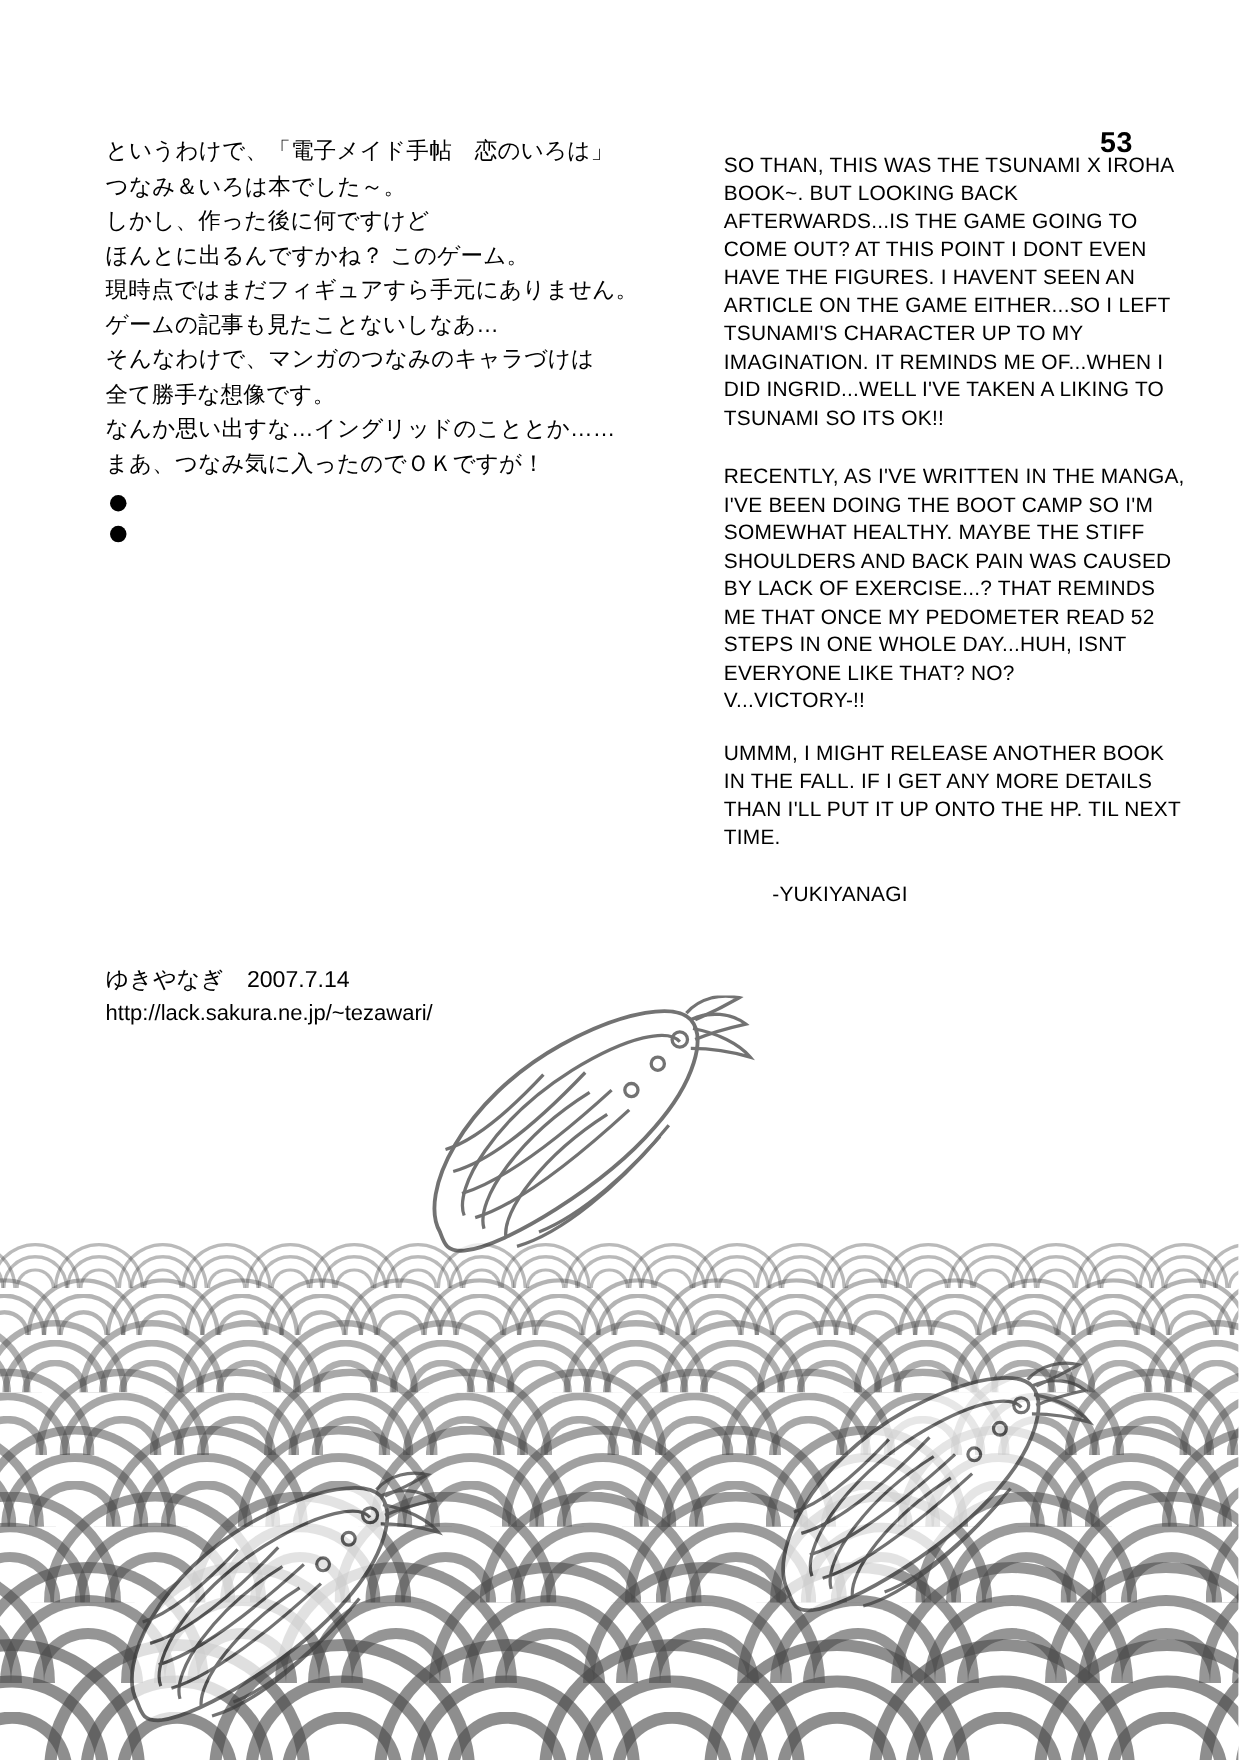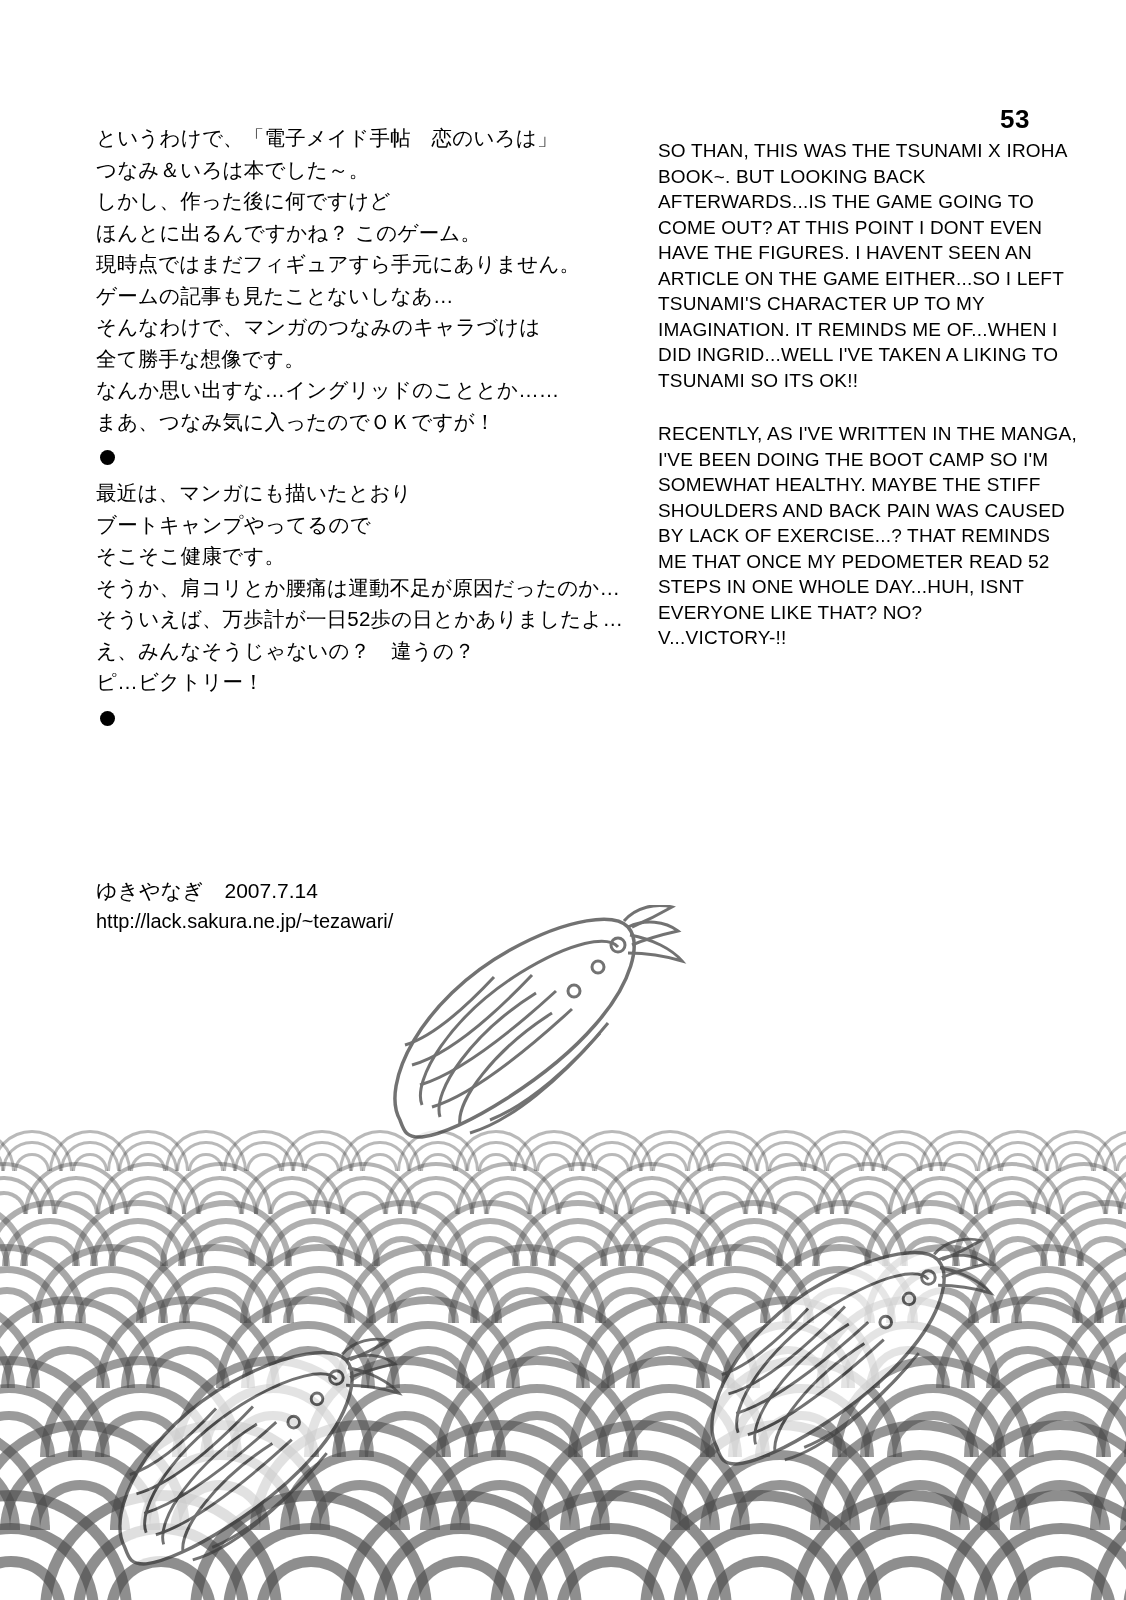--- a/index.html
+++ b/index.html
@@ -32,21 +32,21 @@
     border-color: #4a4a4a;
     border-bottom: none;
     border-top-left-radius: 50% 100%;
     border-top-right-radius: 50% 100%;
     opacity: .62;
   }
 
   
   #page-number {
     position: absolute;
-    top: 104px;
+    top: 114px;
     right: 96px;
     font-size: 26px;
     font-weight: bold;
     color: #000;
     letter-spacing: .5px;
   }
 
   
   .col {
     position: absolute;
@@ -425,36 +425,31 @@
 つなみ＆いろは本でした～。
 しかし、作った後に何ですけど
 ほんとに出るんですかね？ このゲーム。
 現時点ではまだフィギュアすら手元にありません。
 ゲームの記事も見たことないしなあ…
 そんなわけで、マンガのつなみのキャラづけは
 全て勝手な想像です。
 なんか思い出すな…イングリッドのこととか……
 まあ、つなみ気に入ったのでＯＫですが！</p>
     <div class="bullet-sep"></div>
-    <p class="para">最近は、マンガにも描いたとおり
-ブートキャンプやってるので
-そこそこ健康です。
-そうか、肩コリとか腰痛は運動不足が原因だったのか…
-そういえば、万歩計が一日52歩の日とかありましたよ…
-え、みんなそうじゃないの？　違うの？
-ピ…ビクトリー！</p>
     <div class="bullet-sep"></div>
   </div>
 
   <div class="col" id="col-en">
     <p class="para">So than, this was the Tsunami x Iroha book~. But looking back afterwards...is the game going to come out? At this point I dont even have the figures. I havent seen an article on the game either...so I left Tsunami's character up to my imagination. It reminds me of...when I did Ingrid...well I've taken a liking to Tsunami so its OK!!</p>
     <div class="gap-med"></div>
     <p class="para">Recently, as I've written in the manga, I've been doing the boot camp so I'm somewhat healthy. Maybe the stiff shoulders and back pain was caused by lack of exercise...? That reminds me that once my pedometer read 52 steps in one whole day...huh, isnt everyone like that? No?
 V...Victory-!!</p>
     <div class="gap-small"></div>
+    <p class="para">Ummm, I might release another book in the fall. If I get any more details than I'll put it up onto the HP. Til next time.</p>
+    <p class="para" id="en-sign">-Yukiyanagi</p>
   </div>
 
   <div id="signature">
     <div>ゆきやなぎ　2007.7.14</div>
     <div class="url">http://lack.sakura.ne.jp/~tezawari/</div>
   </div>
 
   <div class="cone" style="left:360px; top:905px;">
     <svg width="340" height="250" viewBox="0 0 340 250" aria-hidden="true">
       <g fill="none" stroke="#3d3d3d" stroke-width="3" opacity="0.72">

